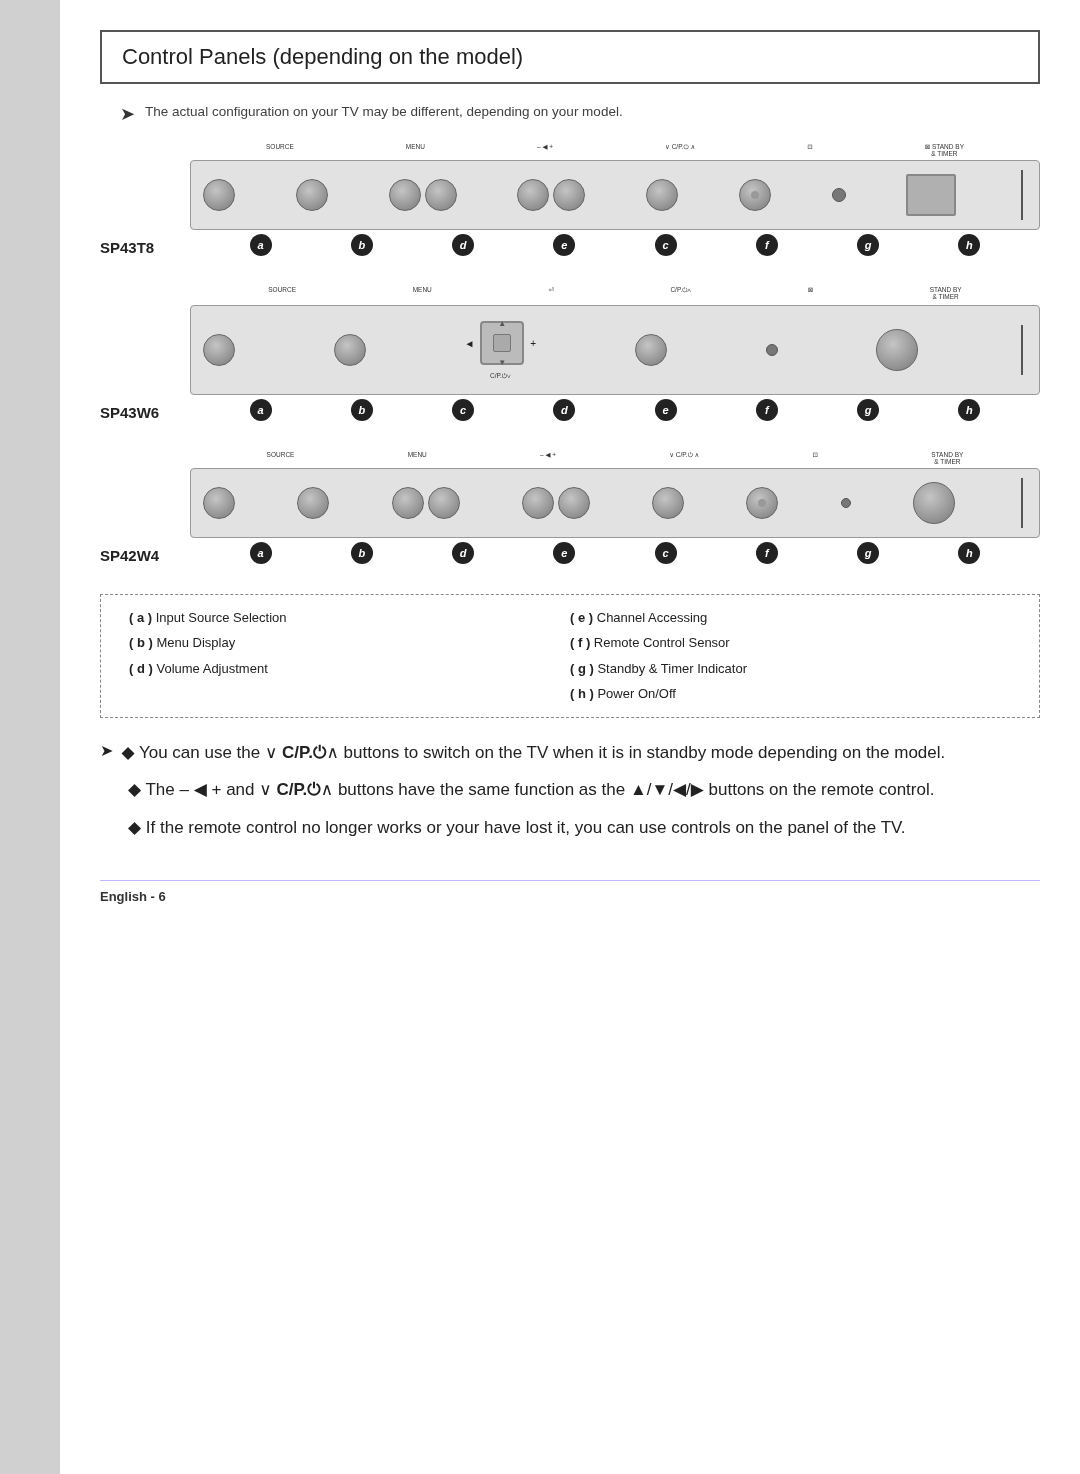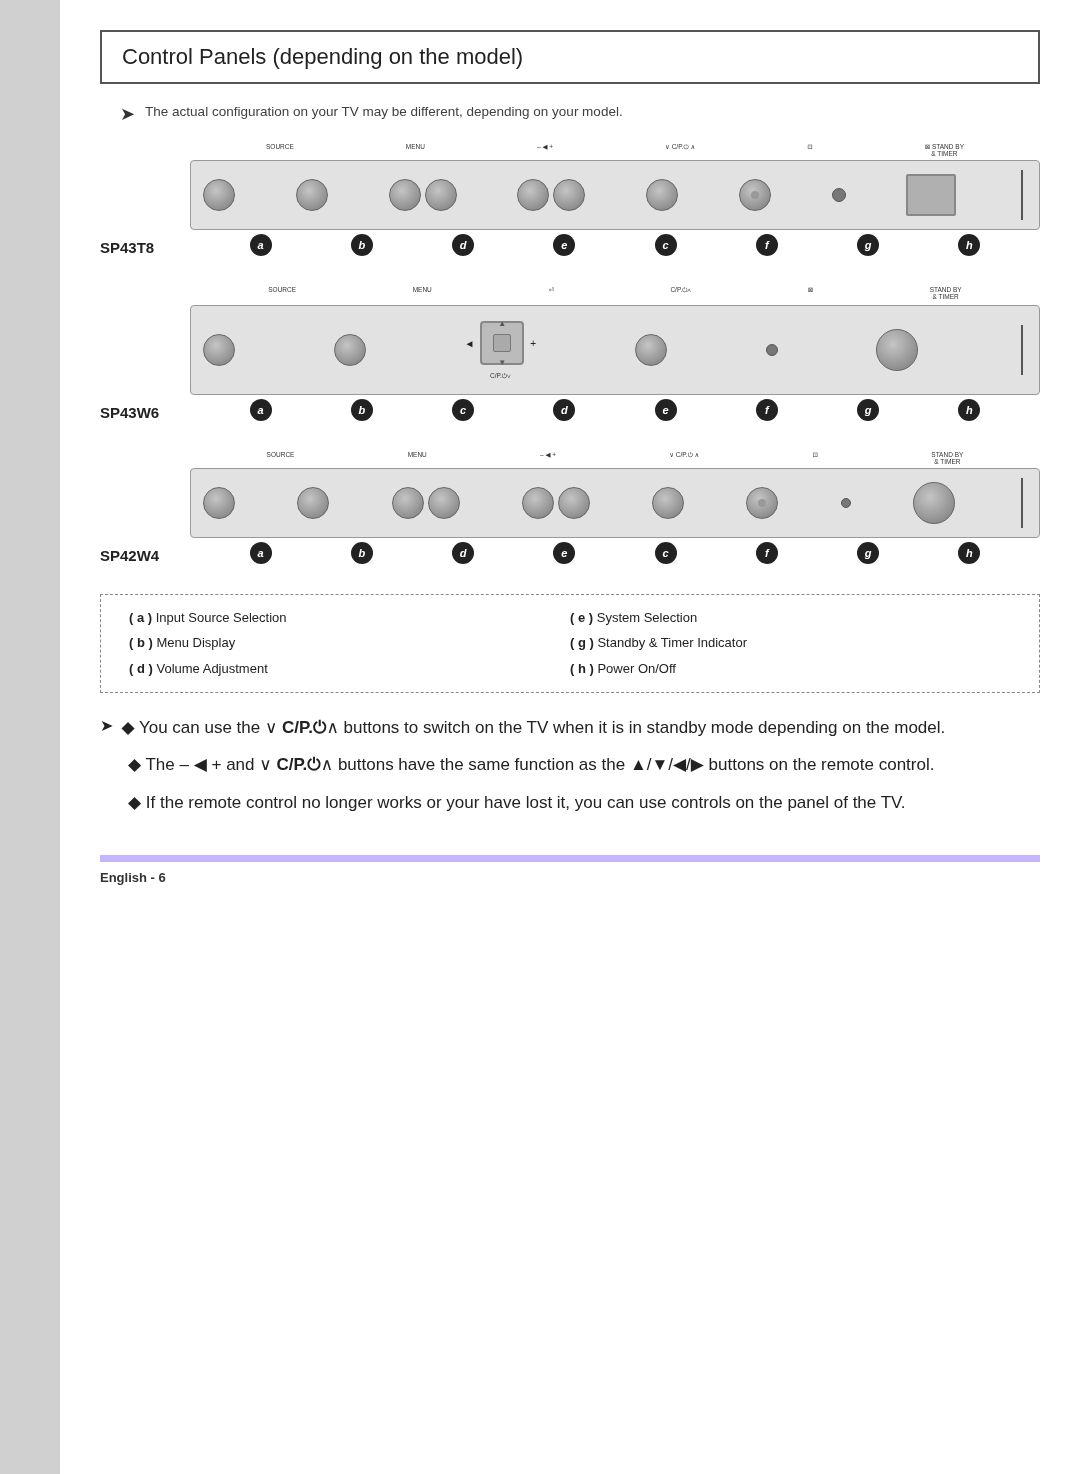--- a/index.html
+++ b/index.html
@@ -176,21 +176,21 @@
     }
     .bottom-note-text {
       font-size: 17px;
       line-height: 1.5;
       color: #222;
     }
 
     
     .footer {
       margin-top: 40px;
-      border-top: 7px solid #c4b5fd;
+      border-top: 1px solid #c4b5fd;
       padding-top: 8px;
       font-size: 13px;
       font-weight: bold;
       color: #333;
     }
 
     
     .panel-row {
       display: flex;
       align-items: center;
@@ -458,21 +458,24 @@
         </div>
         <div class="legend-item">
           <span class="ltr">( b )</span>&nbsp;<span>Menu Display</span>
         </div>
         <div class="legend-item">
           <span class="ltr">( d )</span>&nbsp;<span>Volume Adjustment</span>
         </div>
       </div>
       <div class="legend-col">
         <div class="legend-item">
-          <span class="ltr">( e )</span>&nbsp;<span>System Selection</span>
+          <span class="ltr">( e )</span>&nbsp;<span>Channel Accessing</span>
+        </div>
+        <div class="legend-item">
+          <span class="ltr">( f )</span>&nbsp;<span>Remote Control Sensor</span>
         </div>
         <div class="legend-item">
           <span class="ltr">( g )</span>&nbsp;<span>Standby &amp; Timer Indicator</span>
         </div>
         <div class="legend-item">
           <span class="ltr">( h )</span>&nbsp;<span>Power On/Off</span>
         </div>
       </div>
     </div>
 

